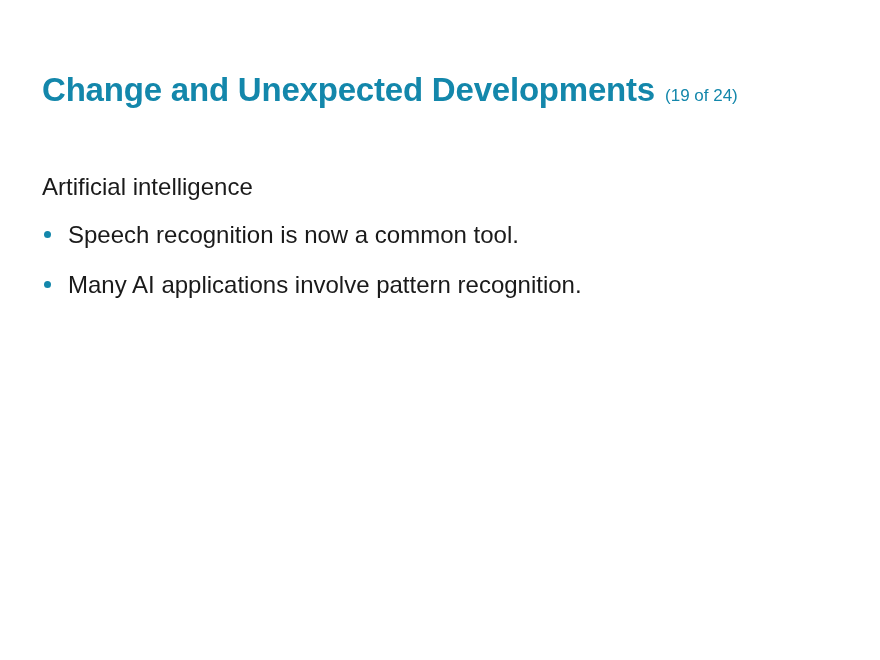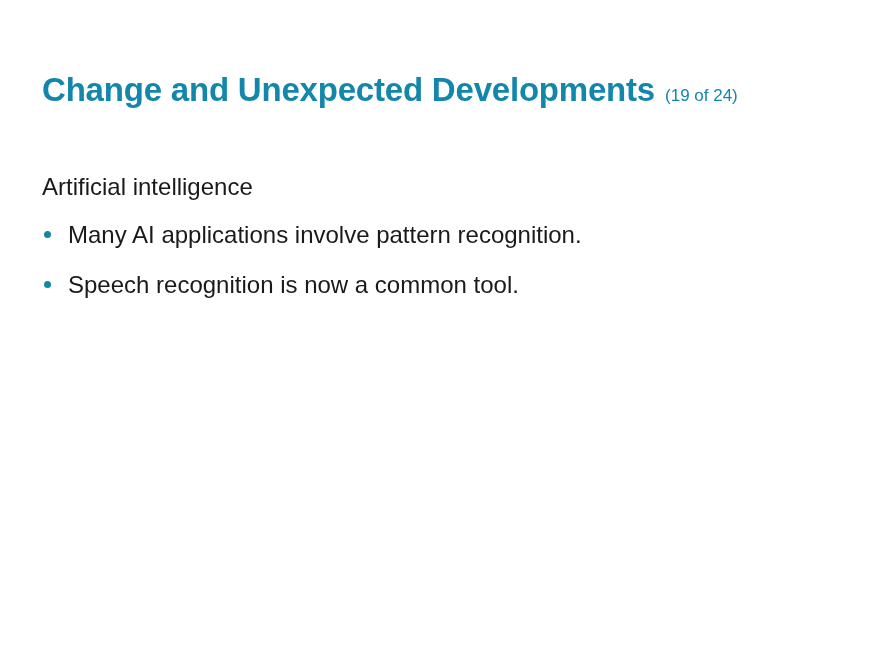--- a/index.html
+++ b/index.html
@@ -103,23 +103,23 @@
     <span class="title-suffix">(19 of 24)</span>
   </div>
 
   <div class="body-block">
 
     <p class="lead-line">Artificial intelligence</p>
 
     <ul class="bullet-list">
       <li class="bullet-item">
         <span class="bullet-marker"></span>
-        <span class="bullet-text">Many AI applications involve pattern recognition.</span>
+        <span class="bullet-text">Speech recognition is now a common tool.</span>
       </li>
       <li class="bullet-item">
         <span class="bullet-marker"></span>
-        <span class="bullet-text">Speech recognition is now a common tool.</span>
+        <span class="bullet-text">Many AI applications involve pattern recognition.</span>
       </li>
     </ul>
 
   </div>
 
 </div>
 
 </body></html>

